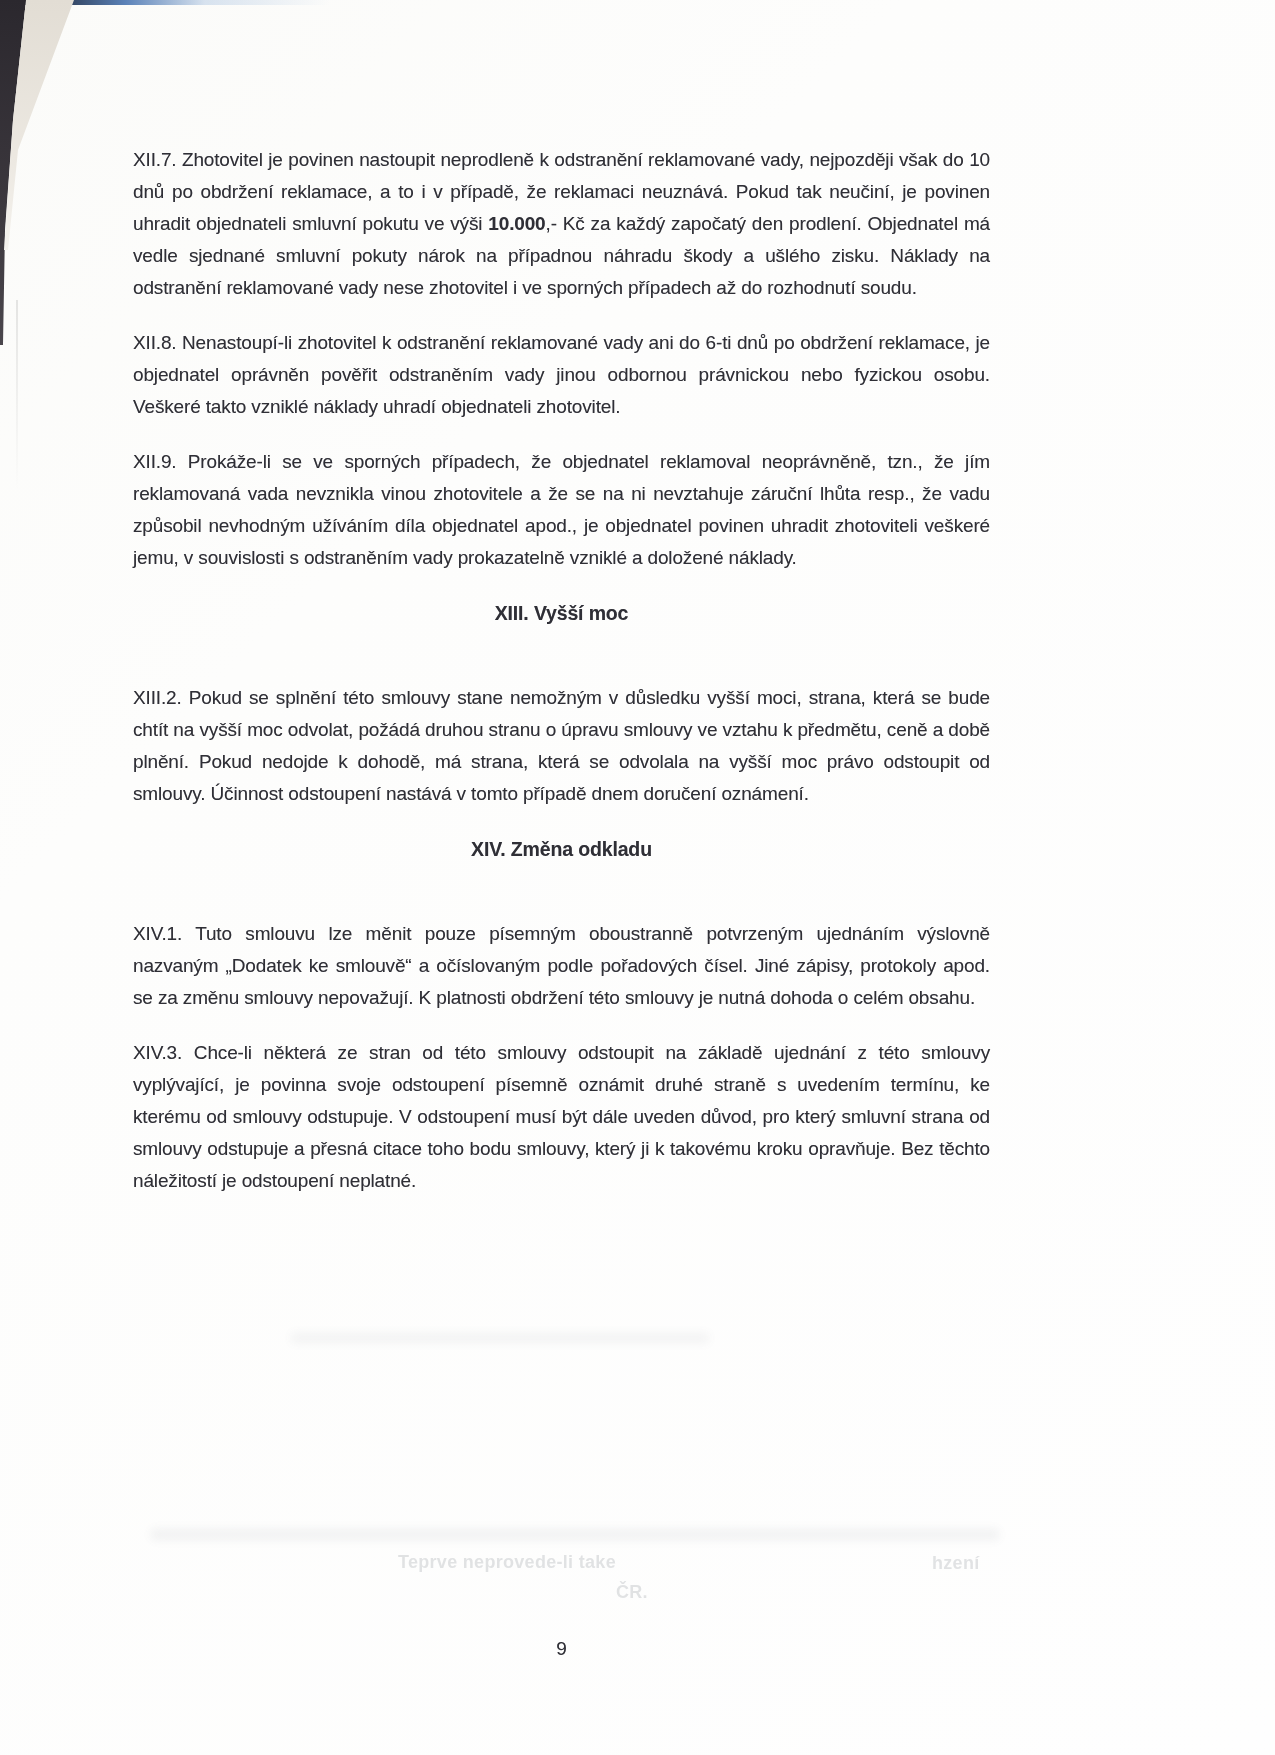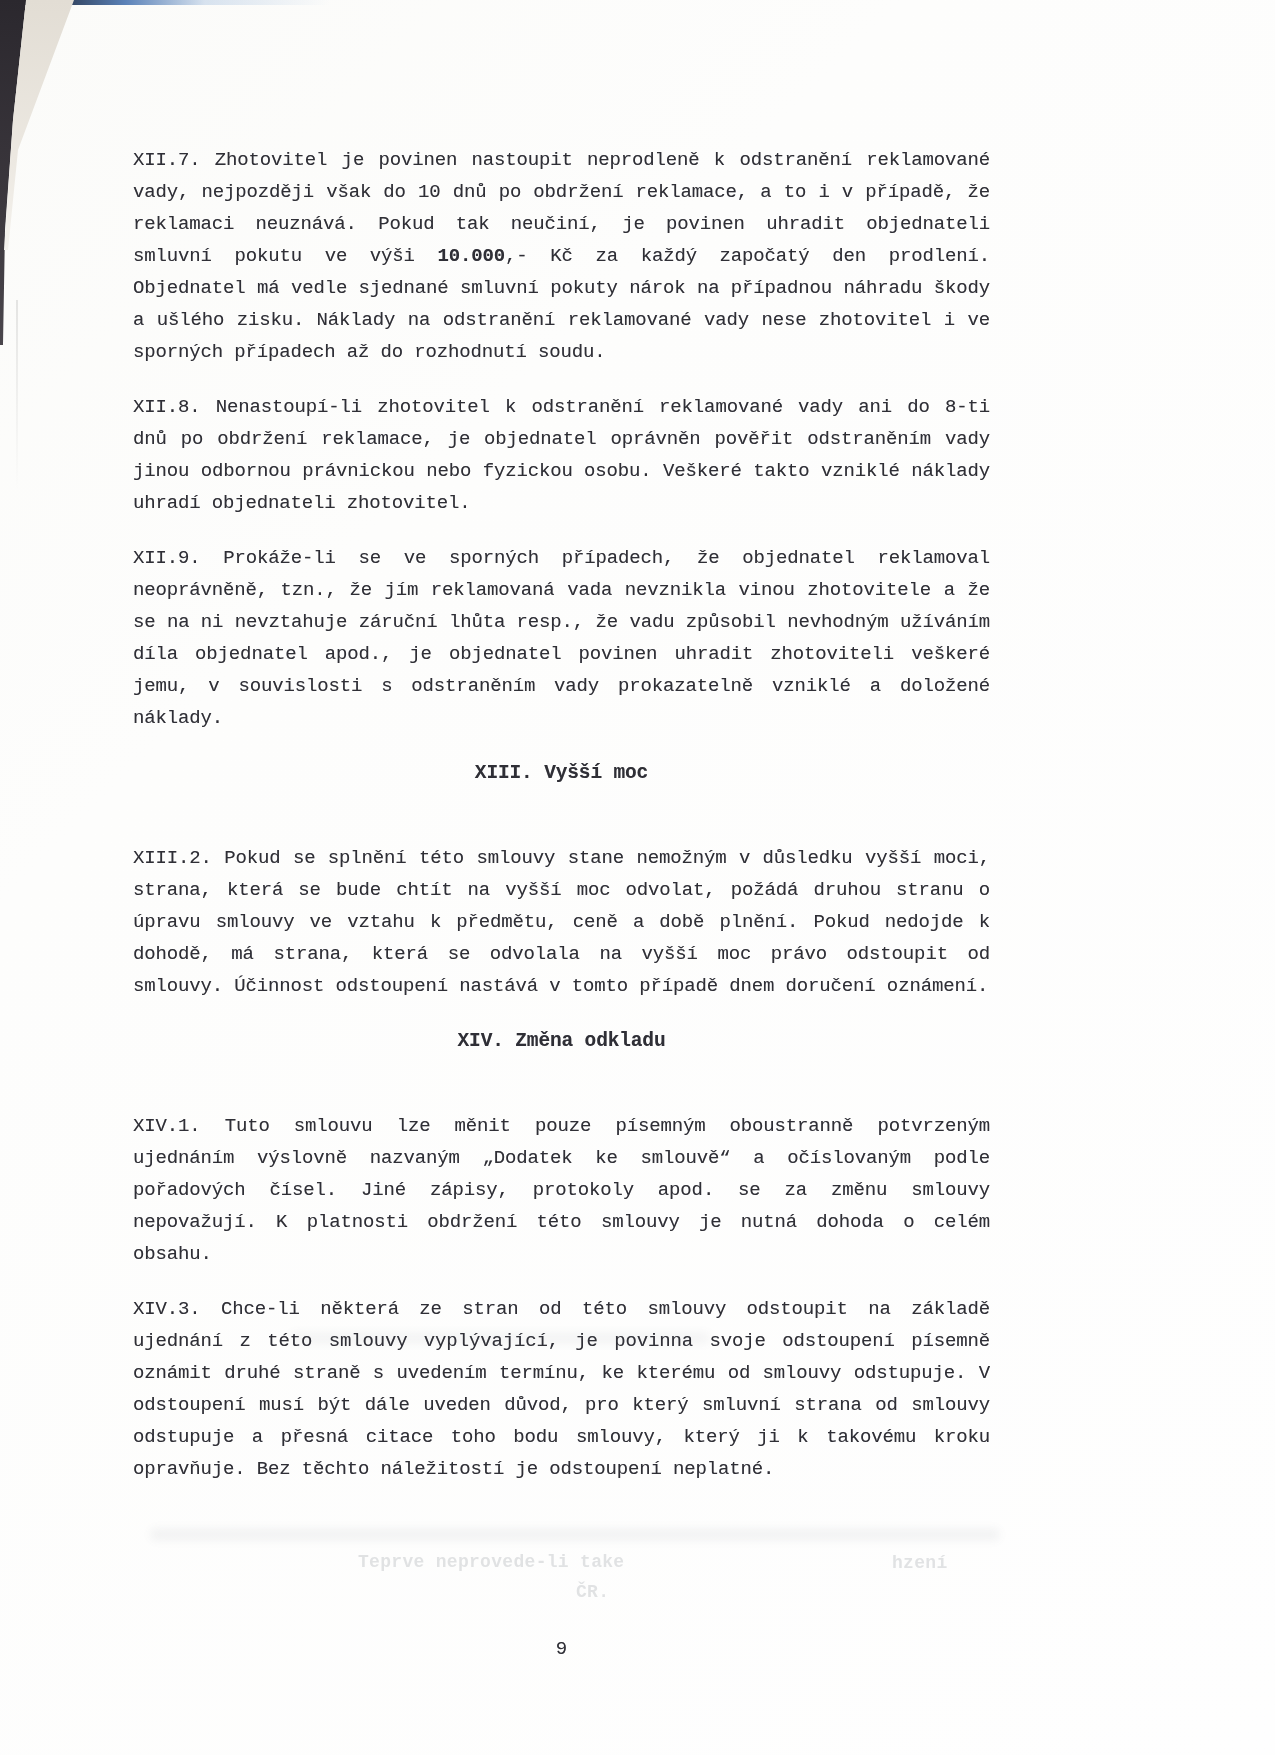--- a/index.html
+++ b/index.html
@@ -1,21 +1,21 @@
 <!DOCTYPE html>
 <html lang="cs"><head>
 <meta charset="utf-8">
 <style>
   html,body{margin:0;padding:0;background:#ffffff;}
   .scan-page{
     position:relative;
     width:1275px;height:1755px;
     background:linear-gradient(135deg,#fbfbf9 0%,#fdfdfc 30%,#fefefe 100%);
     overflow:hidden;
-    font-family:Liberation Mono, monospace;
+    font-family:Liberation Sans, sans-serif;
     color:#2f2f36;
   }
   
   .top-strip{
     position:absolute;top:0;left:0;width:330px;height:5px;
     background:linear-gradient(to right,#14161a 0%,#2c3a52 18%,#5b82b8 38%,rgba(170,195,225,.45) 62%,rgba(255,255,255,0) 100%);
   }
   .corner-dark{
     position:absolute;top:0;left:0;width:80px;height:345px;
     background:linear-gradient(to bottom,#2b282e 0%,#3a363c 55%,#4a464c 100%);
@@ -30,21 +30,21 @@
     position:absolute;top:300px;left:16px;width:2px;height:190px;
     background:linear-gradient(to bottom,rgba(120,120,120,.18),rgba(120,120,120,0));
   }
   .smudge{
     position:absolute;background:#6a707a;filter:blur(4px);border-radius:6px;
   }
   .smudge.s1{top:1332px;left:290px;width:420px;height:12px;opacity:.06;}
   .smudge.s2{top:1528px;left:150px;width:850px;height:13px;opacity:.07;}
   .ghost{
     position:absolute;font-size:18px;font-weight:bold;color:#7d848c;
-    opacity:.22;filter:blur(.7px);letter-spacing:.3px;white-space:nowrap;
+    opacity:.22;filter:blur(.7px);letter-spacing:.3px;white-space:nowrap;margin-left:40px;
   }
   
   .content{
     position:absolute;top:144px;left:133px;width:857px;
     font-size:19px;line-height:32px;letter-spacing:-.15px;
     text-shadow:0 0 .6px rgba(55,55,65,.35);
   }
   .content p{
     margin:0 0 23px 0;
     text-align:justify;
@@ -67,21 +67,21 @@
 
   <div class="top-strip"></div>
   <div class="corner-dark"></div>
   <div class="page-edge"></div>
   <div class="left-edge-line"></div>
 
   <div class="content">
 
     <p><span>XII.7. Zhotovitel je povinen nastoupit neprodleně k odstranění reklamované vady, nejpozději však do 10 dnů po obdržení reklamace, a to i v případě, že reklamaci neuznává. Pokud tak neučiní, je povinen uhradit objednateli smluvní pokutu ve výši </span><span class="b">10.000</span><span>,- Kč za každý započatý den prodlení. Objednatel má vedle sjednané smluvní pokuty nárok na případnou náhradu škody a ušlého zisku. Náklady na odstranění reklamované vady nese zhotovitel i ve sporných případech až do rozhodnutí soudu.</span></p>
 
-    <p>XII.8. Nenastoupí-li zhotovitel k odstranění reklamované vady ani do 8-ti dnů po obdržení reklamace, je objednatel oprávněn pověřit odstraněním vady jinou odbornou právnickou nebo fyzickou osobu. Veškeré takto vzniklé náklady uhradí objednateli zhotovitel.</p>
+    <p>XII.8. Nenastoupí-li zhotovitel k odstranění reklamované vady ani do 6-ti dnů po obdržení reklamace, je objednatel oprávněn pověřit odstraněním vady jinou odbornou právnickou nebo fyzickou osobu. Veškeré takto vzniklé náklady uhradí objednateli zhotovitel.</p>
 
     <p>XII.9. Prokáže-li se ve sporných případech, že objednatel reklamoval neoprávněně, tzn., že jím reklamovaná vada nevznikla vinou zhotovitele a že se na ni nevztahuje záruční lhůta resp., že vadu způsobil nevhodným užíváním díla objednatel apod., je objednatel povinen uhradit zhotoviteli veškeré jemu, v souvislosti s odstraněním vady prokazatelně vzniklé a doložené náklady.</p>
 
     <div class="section-heading">XIII. Vyšší moc</div>
 
 
     <p>XIII.2. Pokud se splnění této smlouvy stane nemožným v důsledku vyšší moci, strana, která se bude chtít na vyšší moc odvolat, požádá druhou stranu o úpravu smlouvy ve vztahu k předmětu, ceně a době plnění. Pokud nedojde k dohodě, má strana, která se odvolala na vyšší moc právo odstoupit od smlouvy. Účinnost odstoupení nastává v tomto případě dnem doručení oznámení.</p>
 
     <div class="section-heading">XIV. Změna odkladu</div>
 

